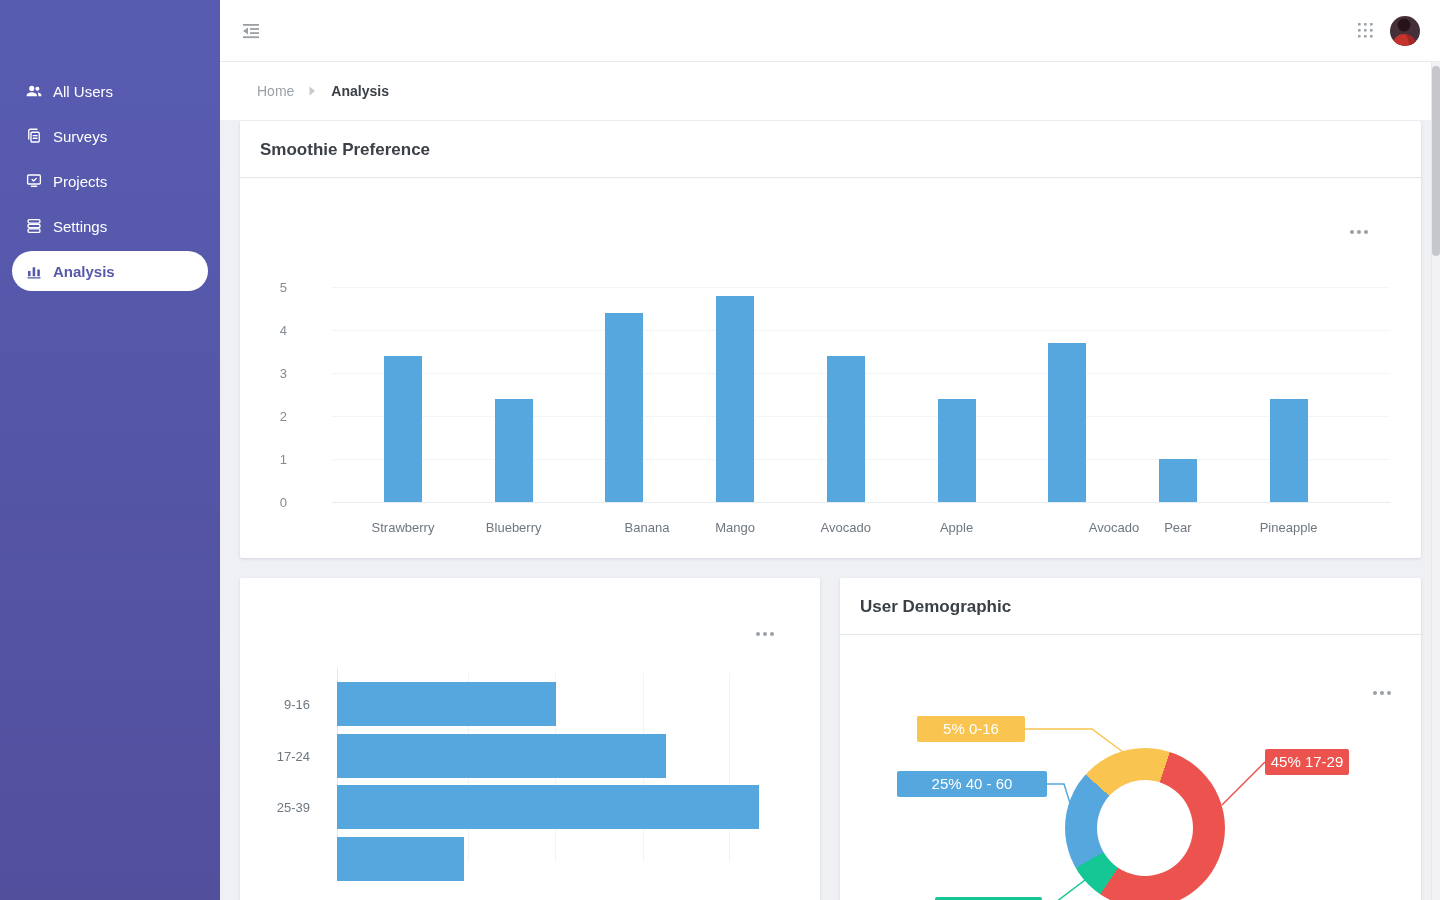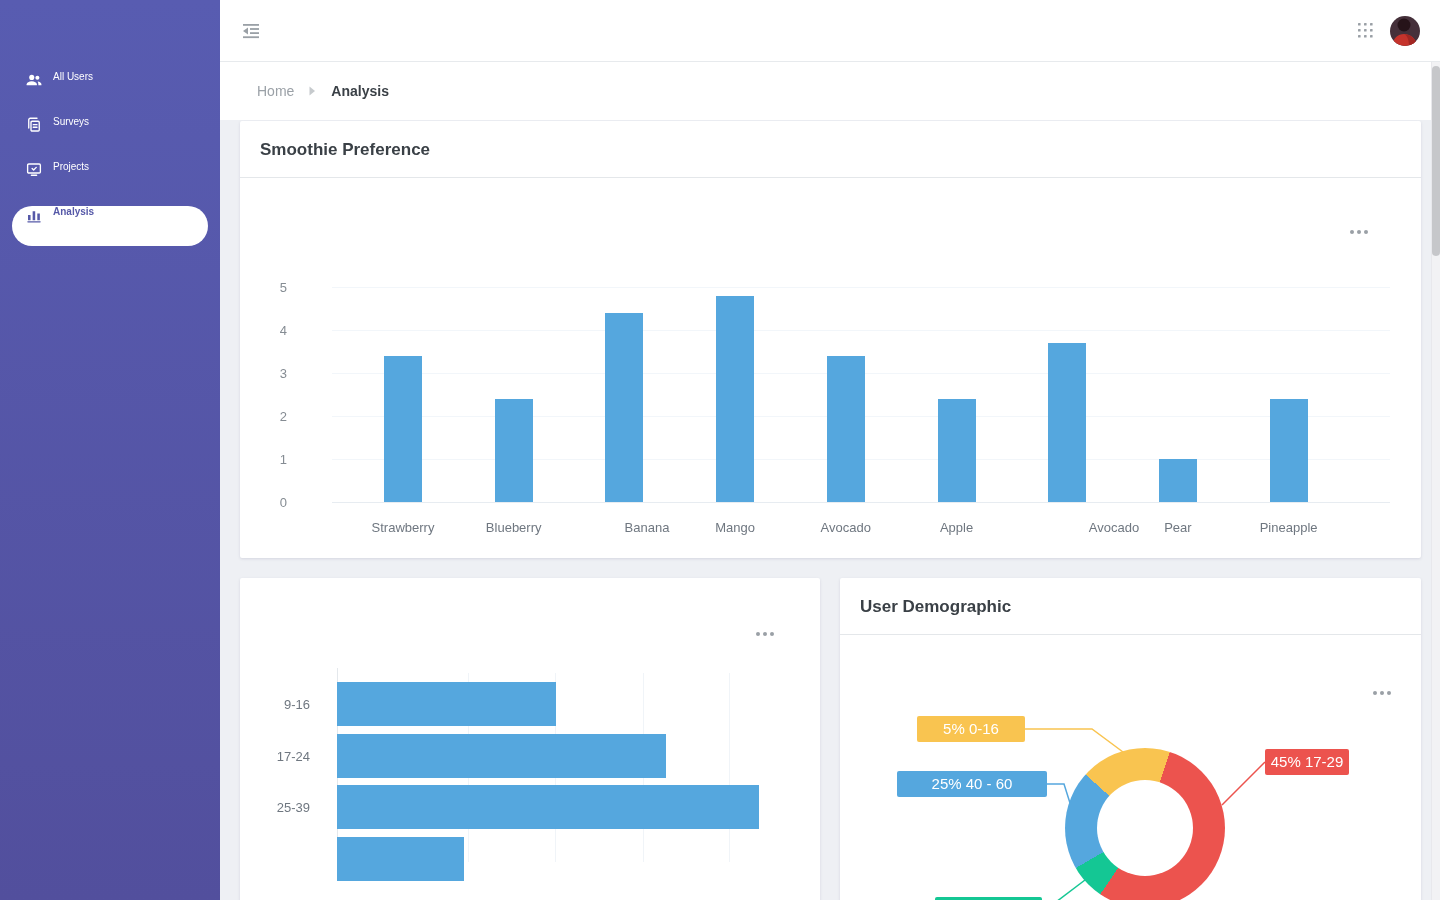--- a/index.html
+++ b/index.html
@@ -1,22 +1,22 @@
 <!DOCTYPE html>
 <html><head>
 <meta charset="utf-8">
 <style>
   html,body{margin:0;padding:0;width:1440px;height:900px;overflow:hidden;
     background:#eef0f4;font-family:"Liberation Sans",sans-serif;position:relative;}
   
   .sidebar{position:absolute;left:0;top:0;width:220px;height:900px;
     background:linear-gradient(180deg,#585cb1 0%,#524f9d 100%);z-index:5;}
   .nav{padding-top:66px;}
-  .nav-item{display:flex;height:40px;margin:5px 12px;
-    padding-left:13px;border-radius:20px;color:#fff;font-size:10px;cursor:pointer;}
+  .nav-item{display:flex;align-items:center;height:40px;margin:5px 12px;
+    padding-left:13px;border-radius:20px;color:#fff;font-size:15px;cursor:pointer;}
   .nav-item .nav-icon{width:18px;height:18px;margin-right:10px;display:flex;align-items:center;}
   .nav-item.active{background:#fff;color:#5659a8;font-weight:bold;}
   
   .topbar{position:absolute;left:220px;top:0;width:1220px;height:62px;background:#fff;
     border-bottom:1px solid #e7eaed;display:flex;align-items:center;box-sizing:border-box;z-index:4;}
   .topbar .left-icon{margin-left:20px;cursor:pointer;display:flex;}
   .topbar .spacer{flex:1;}
   .topbar .grid-btn{margin-right:16px;cursor:pointer;display:flex;}
   .avatar{width:30px;height:30px;border-radius:50%;overflow:hidden;margin-right:20px;cursor:pointer;}
   
@@ -88,20 +88,30 @@
       </div>
       <div class="nav-item">
         <span class="nav-icon">
           <svg width="18" height="18" viewBox="0 0 24 24" fill="none" stroke="currentColor" stroke-width="1.8" stroke-linecap="round" stroke-linejoin="round">
             <rect x="3.5" y="4" width="17" height="12" rx="1.5"></rect>
             <path d="M9.5,10l2,2 3.5-3.5"></path>
             <path d="M8.5,19h7"></path>
           </svg>
         </span>
         <span>Projects</span>
+      </div>
+      <div class="nav-item">
+        <span class="nav-icon">
+          <svg width="18" height="18" viewBox="0 0 24 24" fill="none" stroke="currentColor" stroke-width="1.8" stroke-linejoin="round">
+            <rect x="4" y="3.5" width="16" height="4.6" rx="2"></rect>
+            <rect x="4" y="9.7" width="16" height="4.6" rx="2"></rect>
+            <rect x="4" y="15.9" width="16" height="4.6" rx="2"></rect>
+          </svg>
+        </span>
+        <span>Settings</span>
       </div>
       <div class="nav-item active">
         <span class="nav-icon">
           <svg width="18" height="18" viewBox="0 0 24 24" fill="currentColor">
             <rect x="4" y="12" width="3.4" height="7"></rect>
             <rect x="10.2" y="7" width="3.4" height="12"></rect>
             <rect x="16.4" y="10" width="3.4" height="9"></rect>
             <rect x="3" y="20.2" width="18" height="1.8" rx="0.9"></rect>
           </svg>
         </span>

